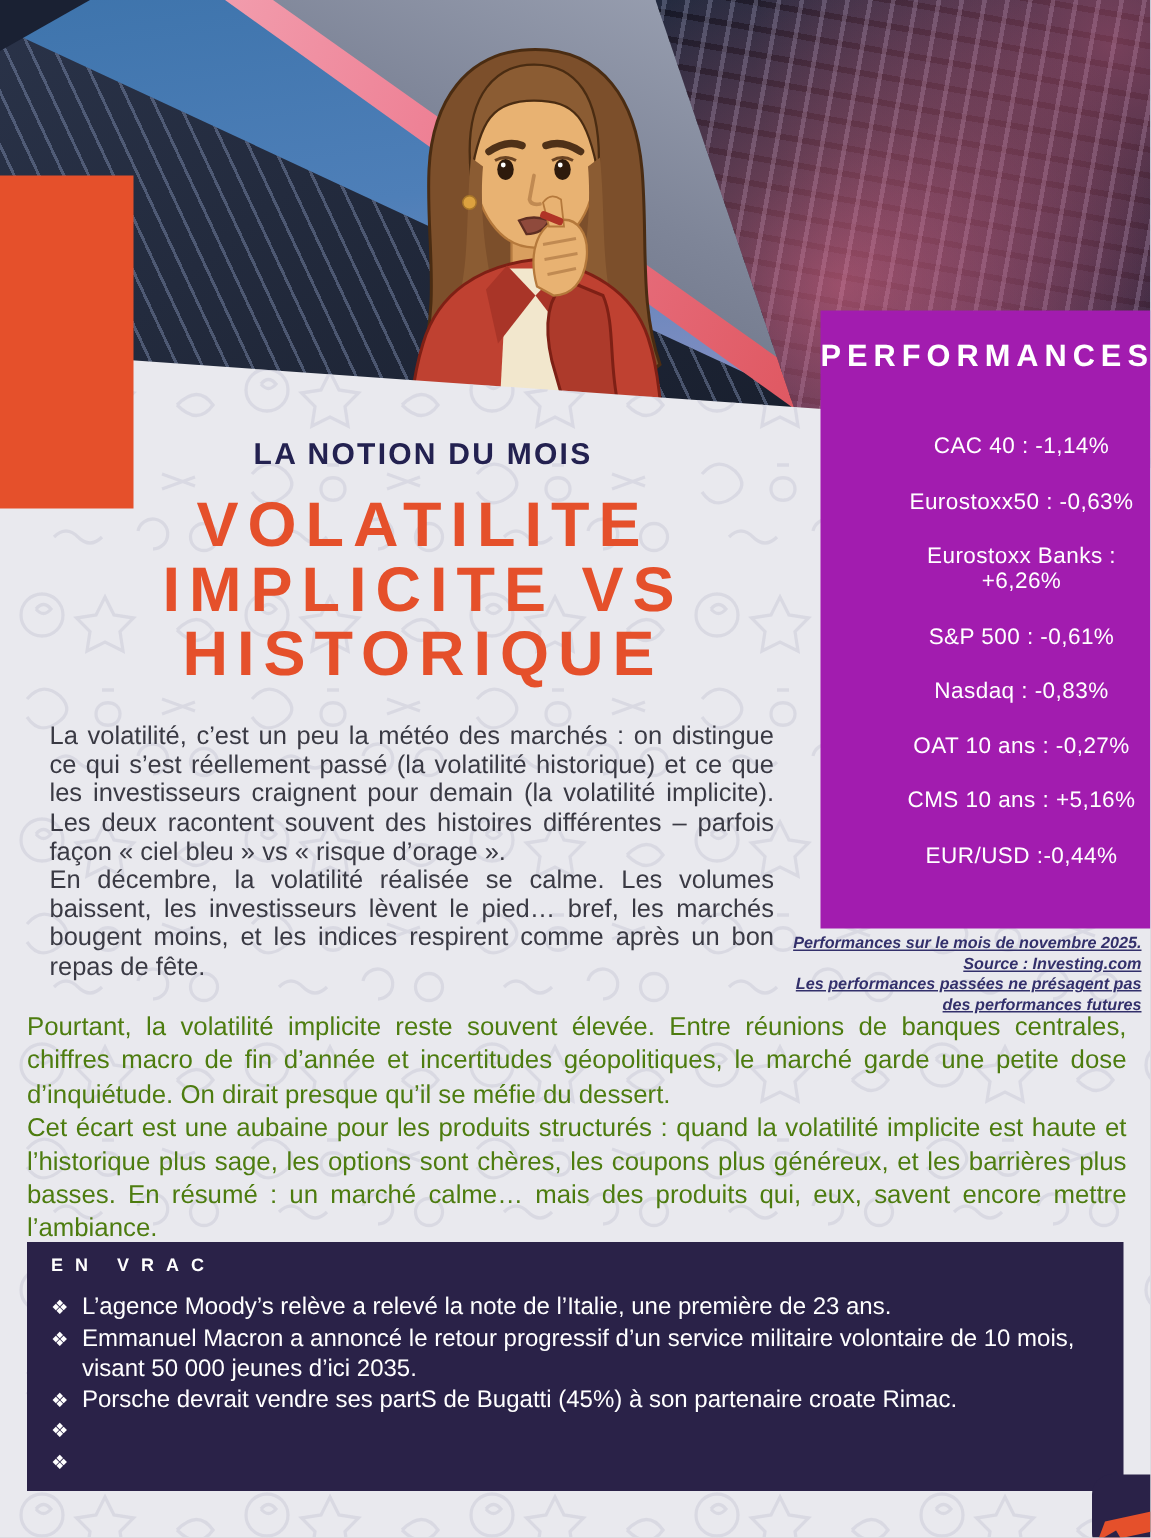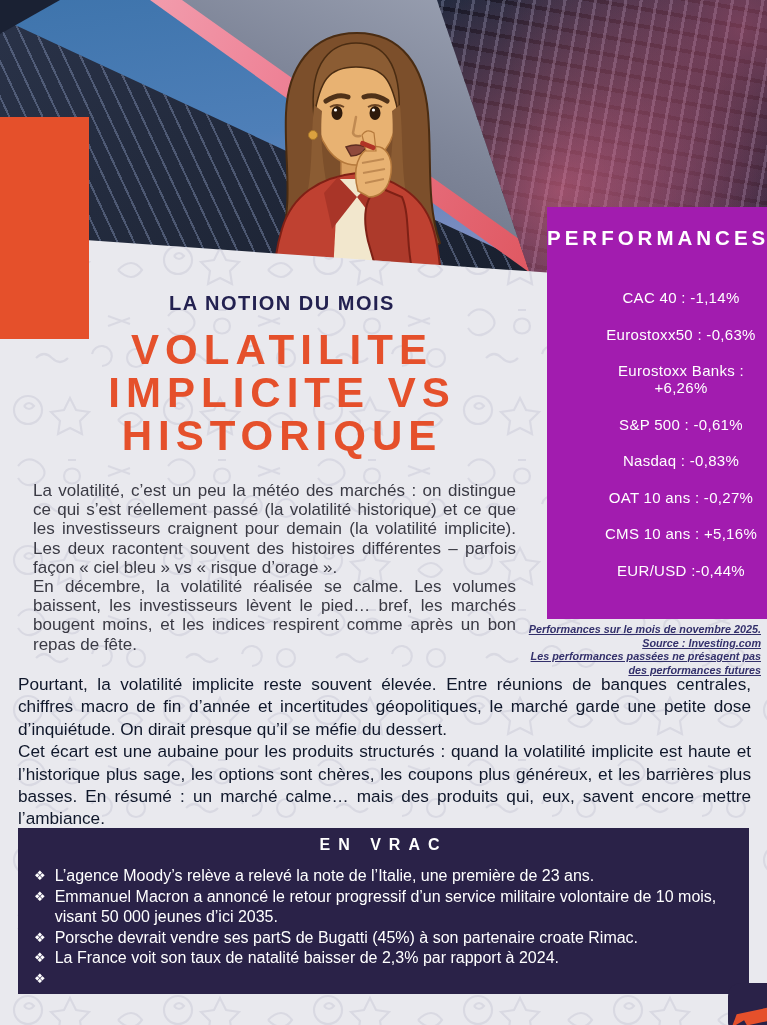--- a/index.html
+++ b/index.html
@@ -51,36 +51,36 @@
   
   .notion { position:absolute; left:22px; top:292px; width:520px; text-align:center; z-index:4; }
   .kicker { font-size:20px; font-weight:bold; letter-spacing:1.5px; color:#232150; }
   .big-title { margin-top:13px; font-size:42px; line-height:43px; font-weight:bold;
     letter-spacing:6px; color:#E5502B; }
   .big-title span { display:block; }
   
   .col-text { position:absolute; left:33px; top:481px; width:483px; z-index:4; }
   .col-text p { font-size:17px; line-height:19.2px; text-align:justify; color:#3A3A44; }
   .full-text { position:absolute; left:18px; top:673px; width:733px; z-index:4; }
-  .full-text p { font-size:17.2px; line-height:22.4px; text-align:justify; color:#0f172a; }
+  .full-text p { font-size:17.2px; line-height:22.4px; text-align:justify; color:#4d7c0f; }
   
   .perf-panel { position:absolute; left:547px; top:207px; width:220px; height:412px;
     background:#a21caf; z-index:4; padding-top:17px; }
   .perf-title { text-align:center; color:#FFFFFF; font-weight:bold; font-size:20.5px;
     line-height:28px; letter-spacing:4px; }
   .perf-title span { display:block; }
   .perf-list { margin-top:37px; display:flex; flex-direction:column; gap:19.5px;margin-left:48px; }
   .perf-item { text-align:center; color:#FFFFFF; font-size:15px; letter-spacing:0.3px; }
   .perf-footnote { position:absolute; right:6px; top:623px; width:270px; z-index:4;
     text-align:right; font-size:10.8px; line-height:13.5px; font-style:italic;
     font-weight:bold; color:#33306B;text-decoration:underline; }
   
   .en-vrac { position:absolute; left:18px; top:828px; width:731px; height:166px;
     background:#2A2248; z-index:4; padding:8px 16px 0 16px; }
-  .en-vrac h3 { text-align:center; color:#FFFFFF; font-size:16px; font-weight:bold;
+  .en-vrac h3 { color:#FFFFFF; font-size:12px; font-weight:bold;
     letter-spacing:8px; margin-bottom:12px; }
   .en-vrac ul { list-style:none; }
   .en-vrac li { display:flex; gap:9px; color:#FFFFFF; font-size:16px; line-height:20.5px; }
   .en-vrac .bullet { font-size:13px; line-height:20.5px; flex:0 0 auto; }
   
   .logo { position:absolute; left:728px; top:983px; width:52px; height:52px;
     background:#2A2248; border-radius:13px; z-index:5; overflow:hidden; }
   .logo .slash { position:absolute; left:8px; top:27px; width:34px; height:15px;
     background:#E5502B; transform:skewX(-32deg) rotate(-14deg); }
   .logo .notch { position:absolute; left:6px; top:40px; width:14px; height:12px;
@@ -223,21 +223,20 @@
       <li>
         <span class="bullet">❖</span>
         <span>Emmanuel Macron a annoncé le retour progressif d’un service militaire volontaire de 10 mois, visant 50 000 jeunes d’ici 2035.</span>
       </li>
       <li>
         <span class="bullet">❖</span>
         <span>Porsche devrait vendre ses partS de Bugatti (45%) à son partenaire croate Rimac.</span>
       </li>
       <li>
         <span class="bullet">❖</span>
-        <span>La France voit son taux de natalité baisser de 2,3% par rapport à 2024.</span>
       </li>
       <li>
         <span class="bullet">❖</span>
       </li>
     </ul>
   </section>
 
   <div class="logo">
     <div class="slash"></div>
     <div class="notch"></div>

